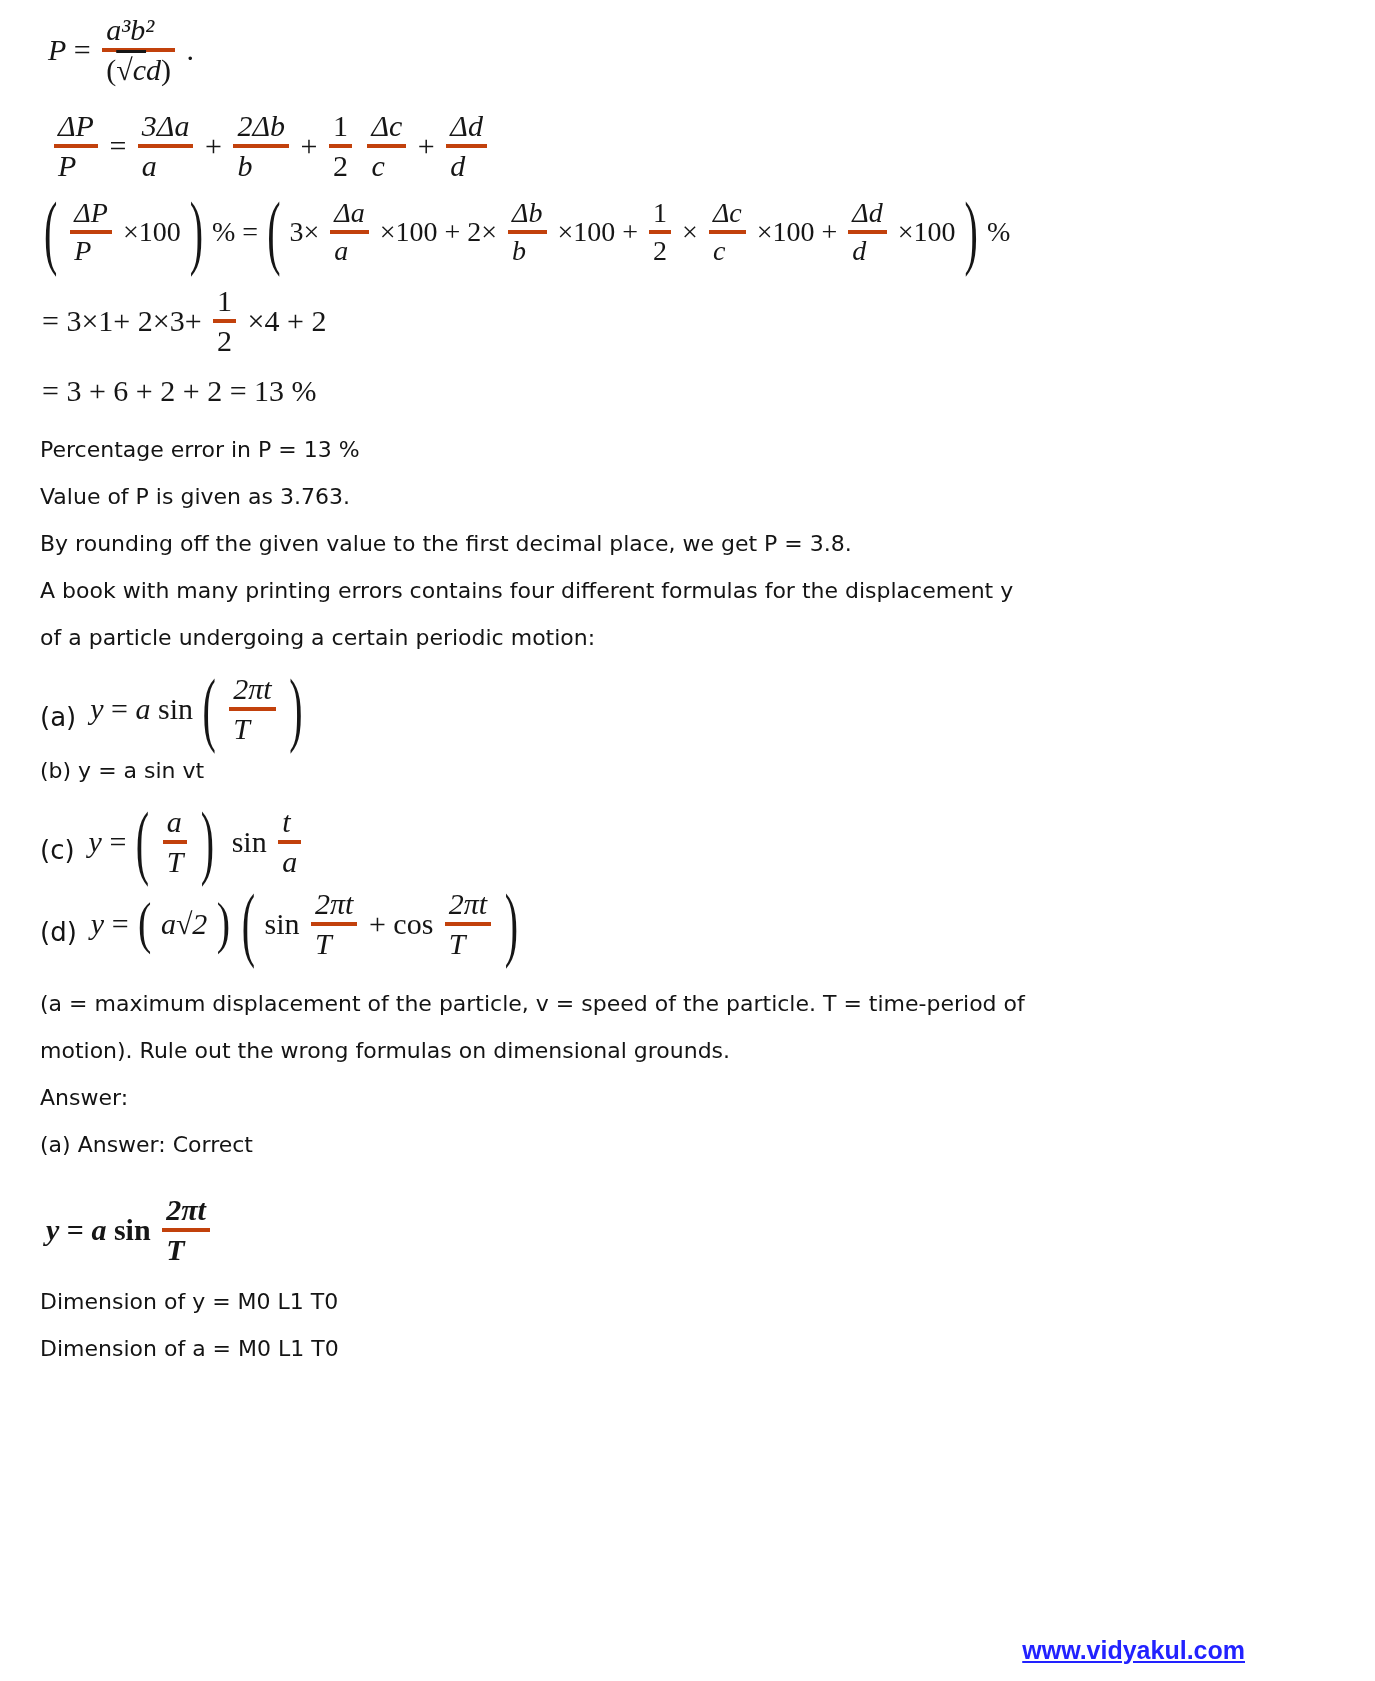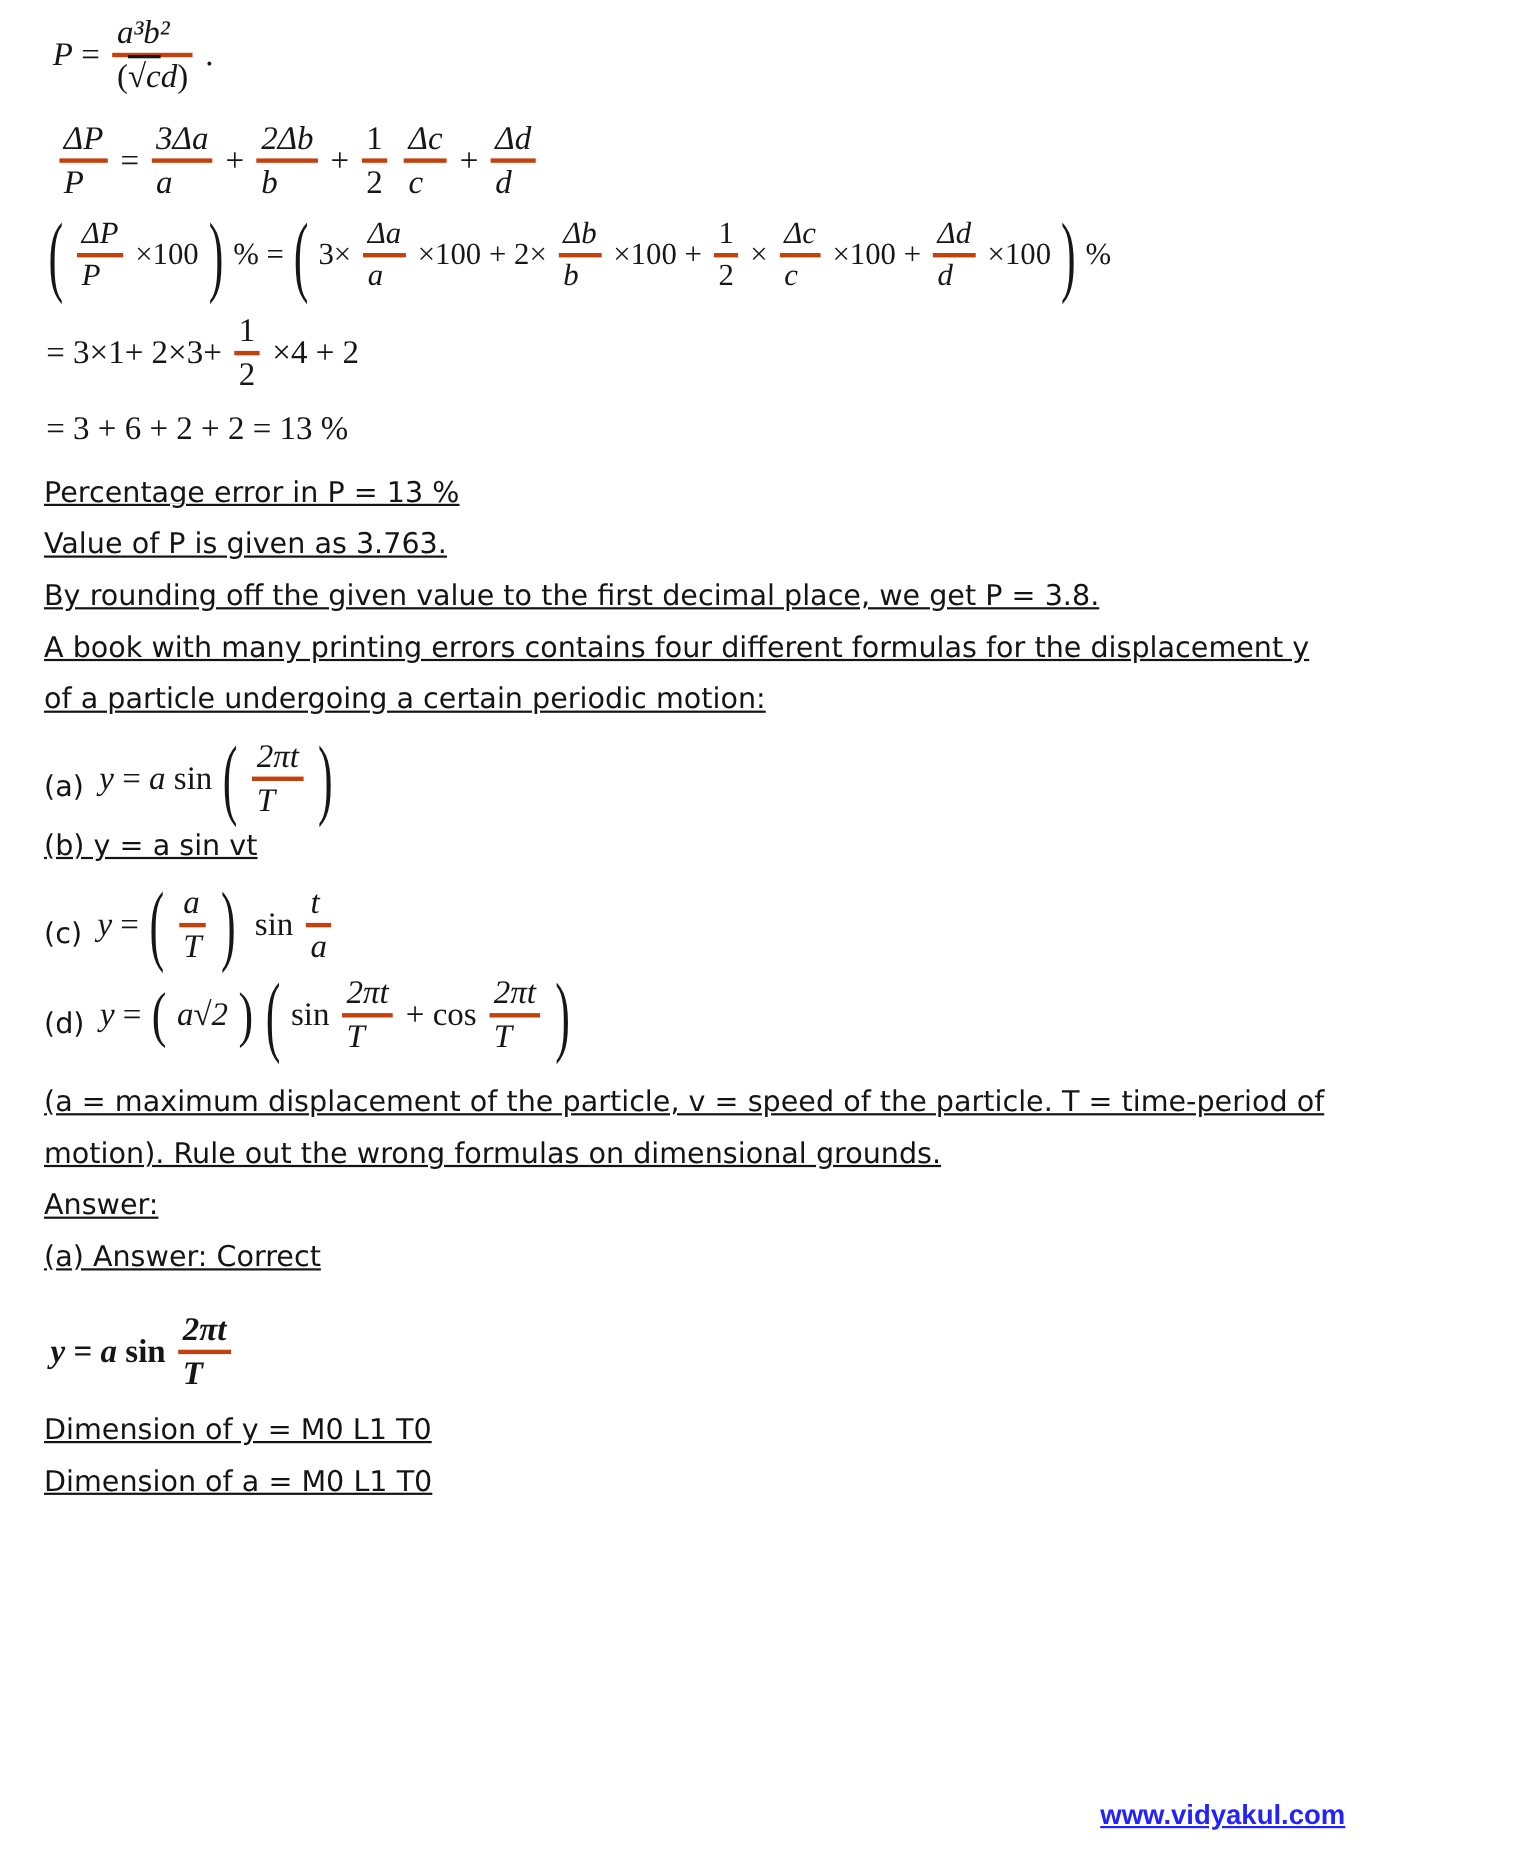--- a/index.html
+++ b/index.html
@@ -21,37 +21,37 @@
   .frac .num, .frac .den { display:block; line-height:1.2; padding:0 4px; }
   .frac .den { border-top:4px solid #c2410c; }
   .frac .num span, .frac .den span { vertical-align:baseline; }
   .ol { text-decoration:overline; }
   .bp { display:inline-block; font-size:40px; font-weight:400; line-height:1;
         transform:scaleY(2.05); transform-origin:center; padding:0 2px; }
   .bp.md { transform:scaleY(1.4); }
   .sp-l { margin-left:8px; }
 
   
-  .txt { font-size:26px; line-height:47px; margin:0;text-decoration:underline; }
+  .txt { font-size:22px; line-height:47px; margin:0; }
   .gap-lg { margin-top:46px; }
   .label { font-size:26px; line-height:47px; }
   .eqrow { display:flex; align-items:flex-end; }
   .eqrow .math { margin-left:14px; margin-bottom:-6px; }
 
   #eq-p-def   { margin:4px 0 0 8px; }
   #eq-rel-err { margin:20px 0 0 10px; }
   #eq-pct     { margin:12px 0 0 2px; }
   #eq-sum1    { margin:16px 0 0 2px; }
   #eq-sum2    { margin:12px 0 0 2px; }
   #block-result { margin-top:18px; }
   #eq-answer  { margin:24px 0 10px 6px;font-weight:bold; }
 
   
   .footer-link {
-    position:absolute; right:152px; bottom:16px;
+    position:absolute; right:130px; bottom:16px;
     font-family:"Liberation Sans","DejaVu Sans",sans-serif;
     font-size:25px; font-weight:bold; color:#2222ff;
     text-decoration:underline; cursor:pointer;
   }
 </style>
 </head>
 <body>
 
 <div class="page">
 

